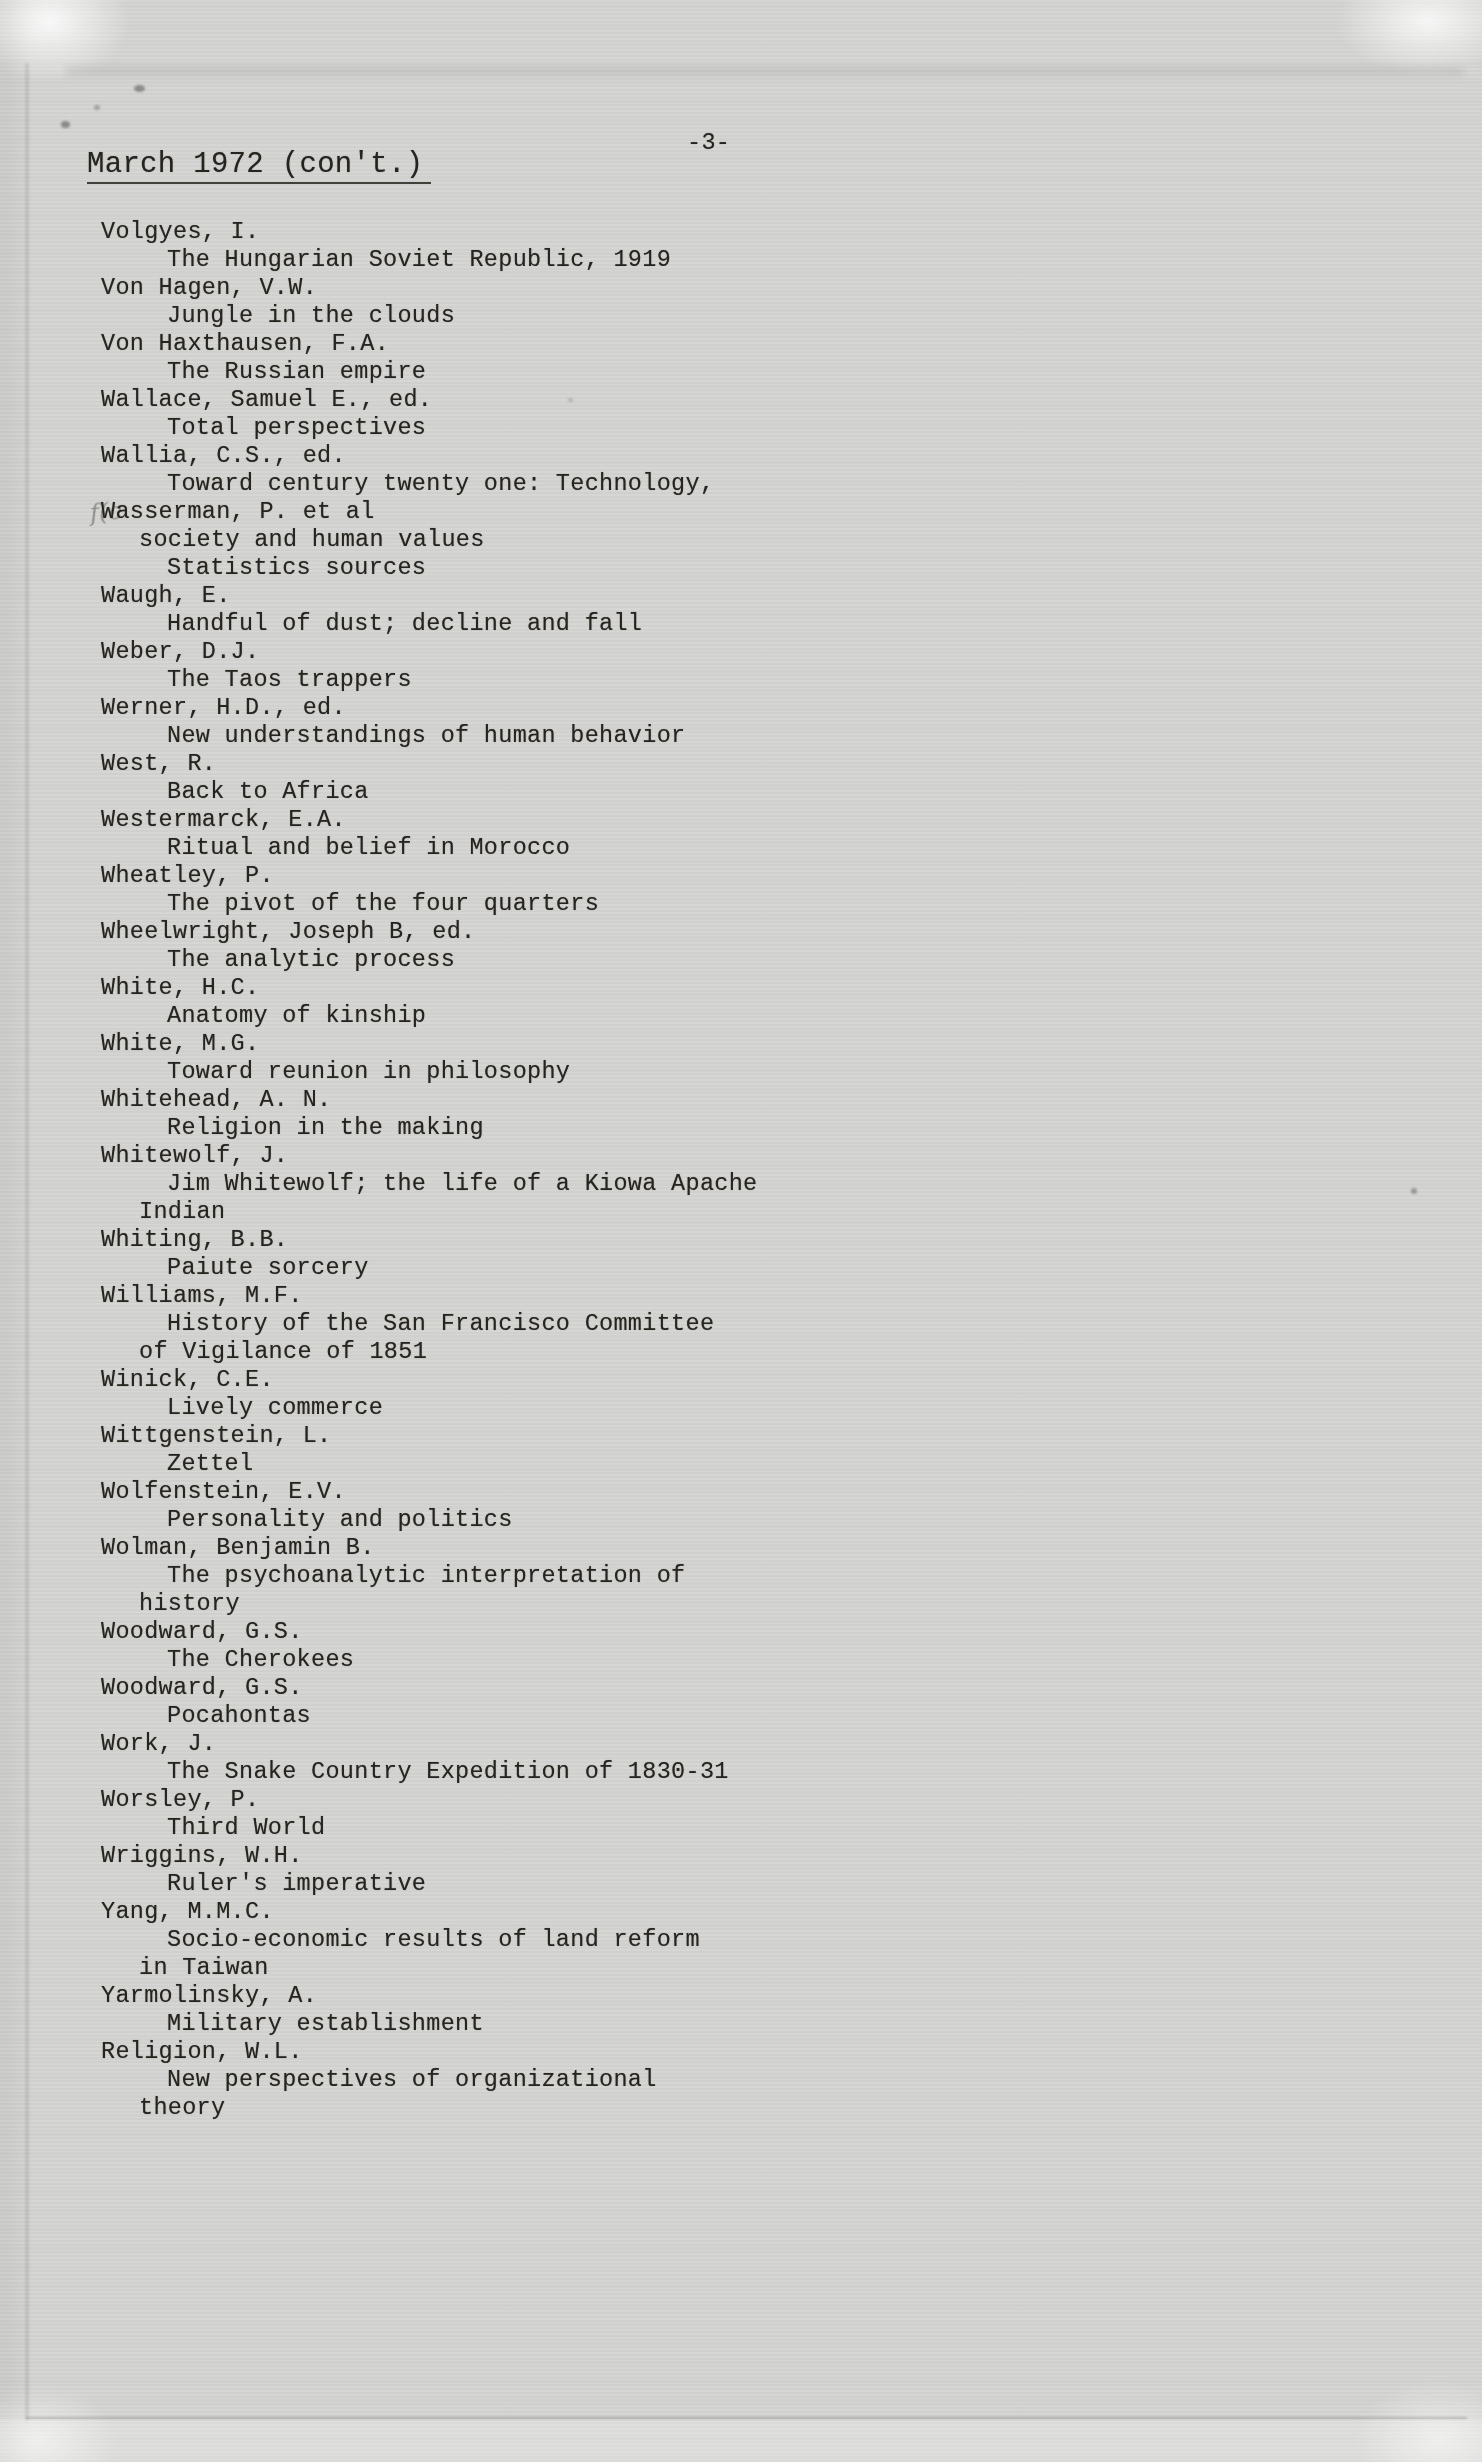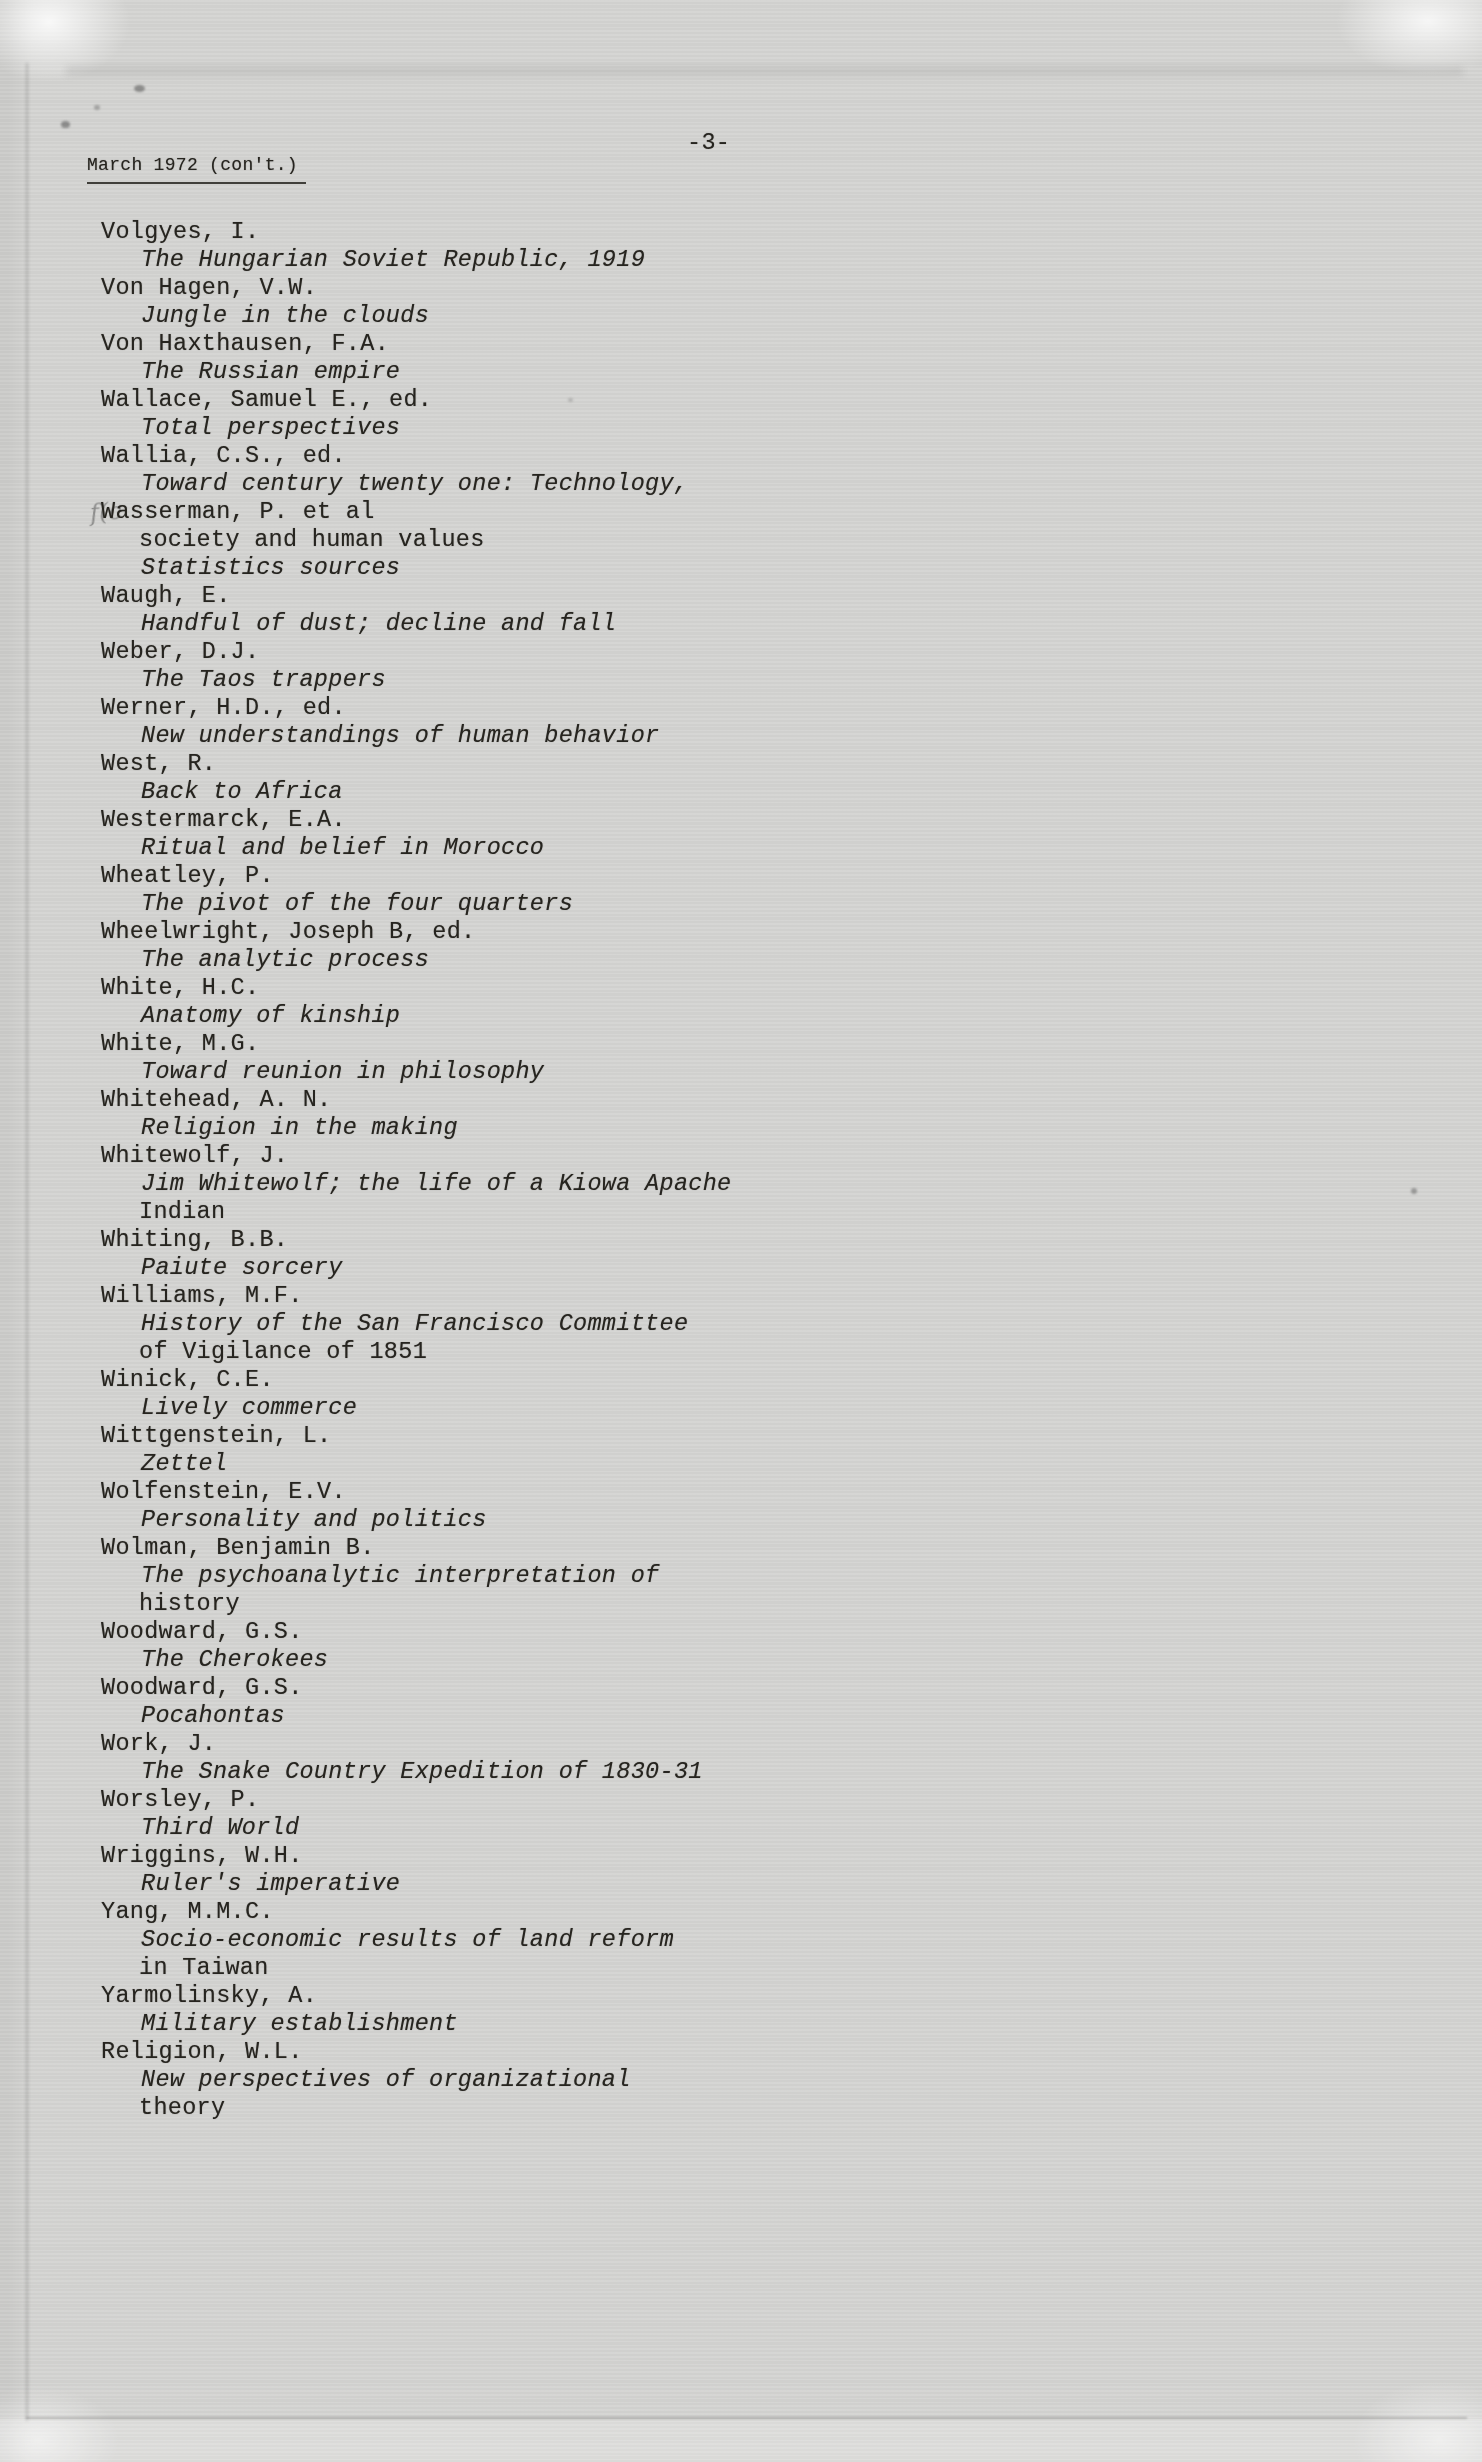--- a/index.html
+++ b/index.html
@@ -33,28 +33,28 @@
   .speck.s2{left:94px;top:105px;width:5.5px;height:4.9px;background:rgba(90,90,90,0.4);}
   .speck.s3{left:61px;top:121px;width:8.7px;height:7px;}
   .speck.s4{left:1411px;top:1188px;width:6px;height:6px;background:rgba(80,80,80,0.45);}
   .speck.s5{left:568px;top:398px;width:4.9px;height:3.8px;background:rgba(100,100,100,0.3);}
   
   .typewriter{position:absolute;inset:0;filter:blur(0.2px);}
   .ink{color:#26241f;text-shadow:0 0 1.1px rgba(38,36,31,0.4);letter-spacing:0.3px;}
   .page-number{position:absolute;left:687px;top:129px;font-size:23.5px;line-height:28px;}
   .heading{
     position:absolute;left:87px;top:151px;
-    font-size:18px;line-height:28px;
+    font-size:29px;line-height:28px;
     padding:0 7.6px 3.3px 0;
     border-bottom:2.7px solid rgba(38,36,31,0.85);
   }
   .entry-list{position:absolute;left:89px;top:218px;width:1310px;}
   .line{white-space:pre;height:28px;line-height:28px;font-size:23.5px;}
   .line.author{margin-left:12px;}
-  .line.title{margin-left:52px;font-style:italic;}
+  .line.title{margin-left:78px;}
   .line.wrap{margin-left:50px;}
   
   .margin-smudge{
     position:absolute;left:90px;top:498px;
     font-family:"DejaVu Serif", serif;font-style:italic;
     font-size:24px;color:rgba(45,45,45,0.42);
     transform:rotate(-4deg);filter:blur(0.7px);
   }
 </style>
 </head>

